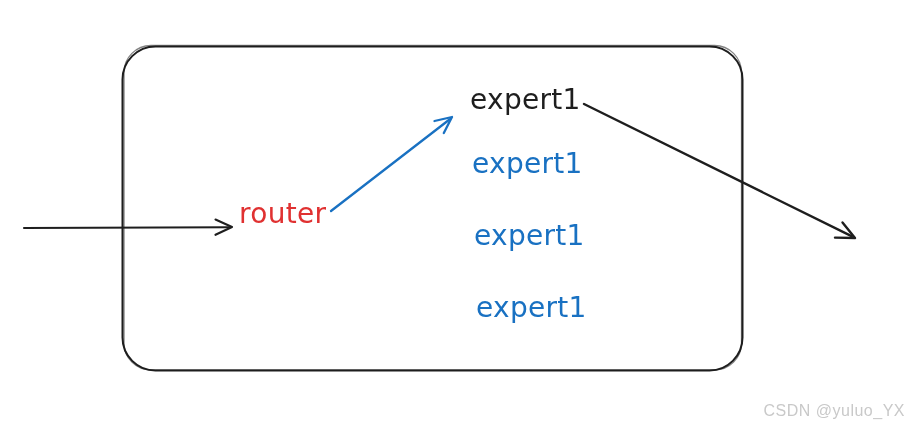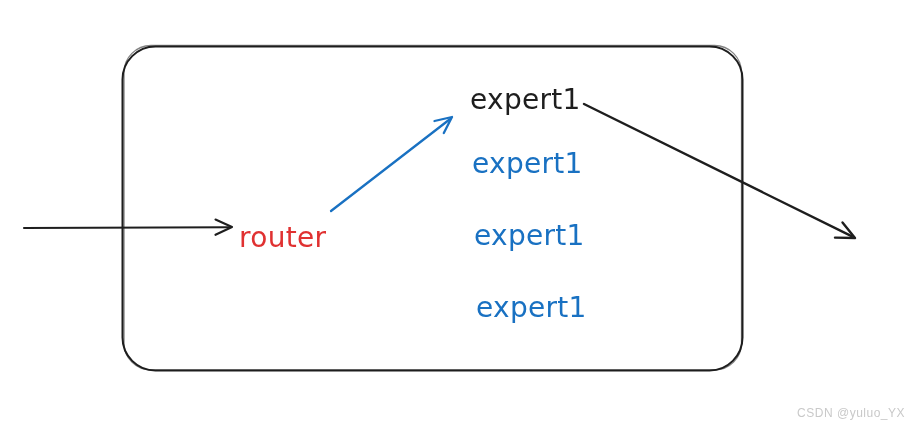--- a/index.html
+++ b/index.html
@@ -19,21 +19,21 @@
     position: absolute;
     font-size: 28px;
     line-height: 28px;
     white-space: nowrap;
     letter-spacing: 0.3px;
   }
   .watermark {
     position: absolute;
     right: 13px;
     bottom: 9px;
-    font-size: 12px;
+    font-size: 16px;
     letter-spacing: 0.5px;
     font-family: "Liberation Sans", sans-serif;
     text-align: center;
   }
 </style>
 </head>
 <body>
 
 <div class="canvas">
 
@@ -53,21 +53,21 @@
       <path d="M331 211 L449.5 119.5"></path>
       <path d="M434.5 121 L452 117 L443.8 133"></path>
     </g>
 
     <g class="sketch stroke-ink" stroke-width="2.4">
       <path d="M584 104 L851.5 236.2"></path>
       <path d="M842.5 222.5 L855 238 L835 237.6"></path>
     </g>
   </svg>
 
-  <div class="label" style="left: 239px; top: 224px; color: rgb(224, 49, 49);">router</div>
+  <div class="label" style="left: 239px; top: 200px; color: rgb(224, 49, 49);">router</div>
 
   <div class="label" style="left: 470px; top: 86px; color: rgb(30, 30, 30);">expert1</div>
 
   <div class="label" style="left: 472px; top: 150px; color: rgb(25, 113, 194);">expert1</div>
 
   <div class="label" style="left: 474px; top: 222px; color: rgb(25, 113, 194);">expert1</div>
 
   <div class="label" style="left: 476px; top: 294px; color: rgb(25, 113, 194);">expert1</div>
 
   <div class="watermark" style="color: rgb(201, 201, 201);">CSDN @yuluo_YX</div>

